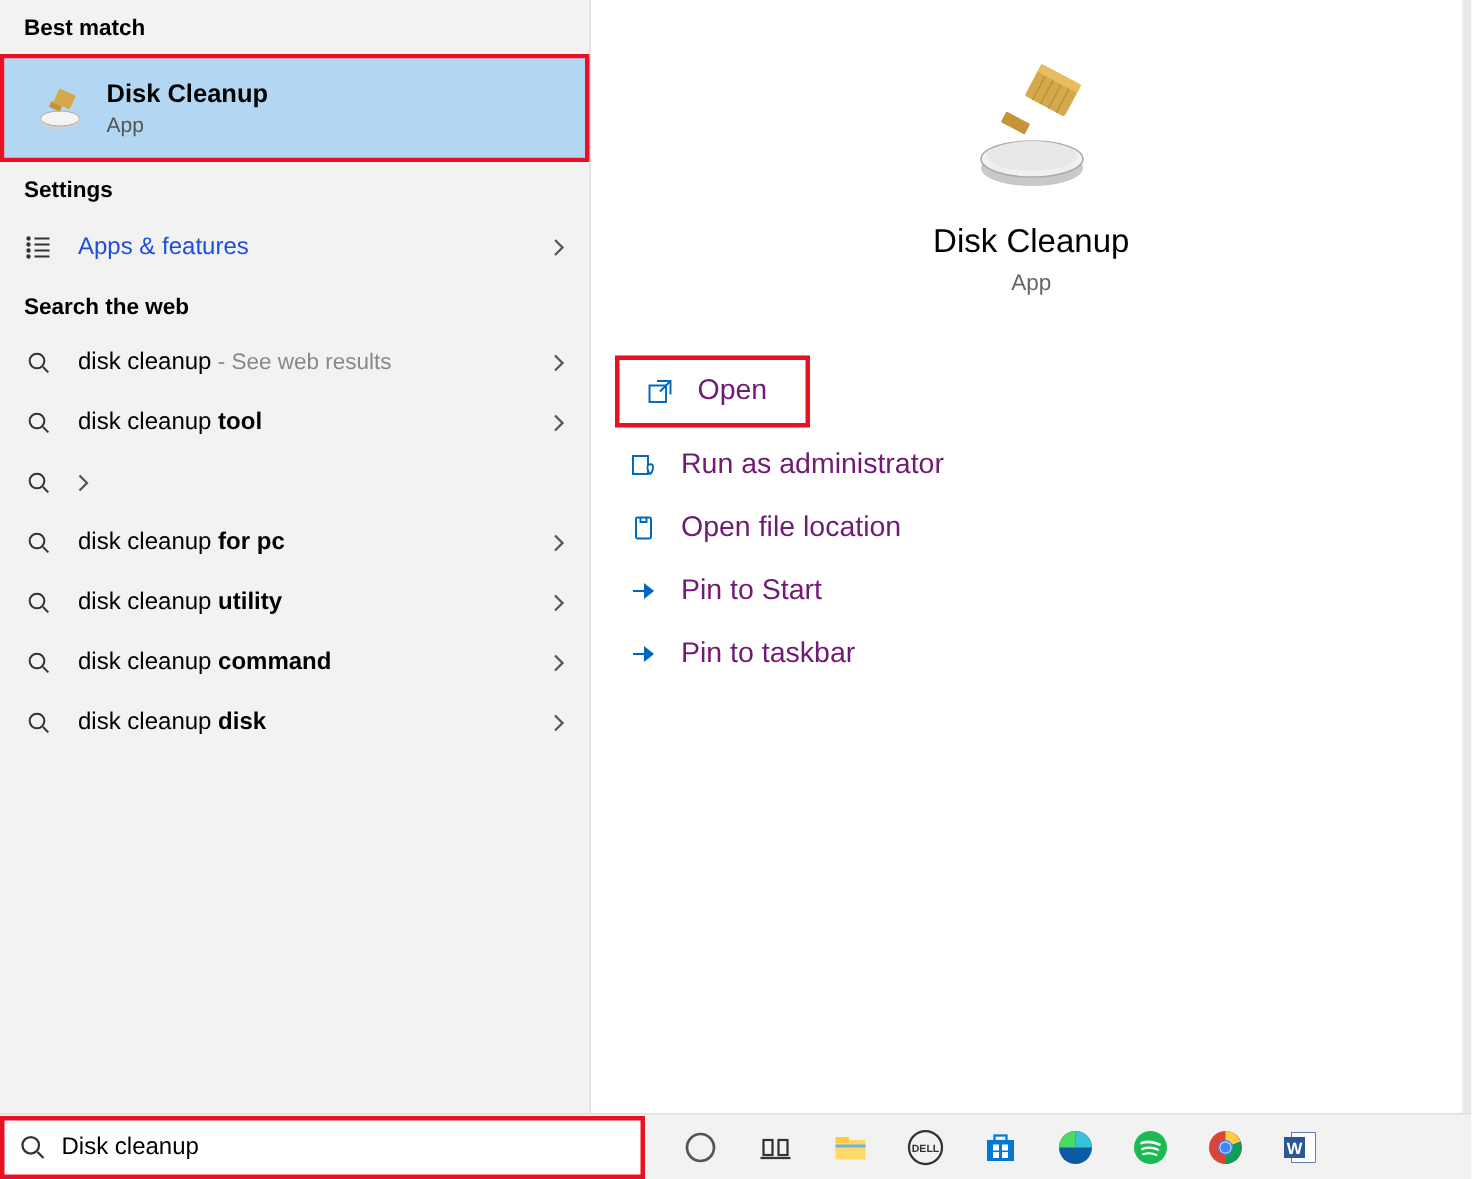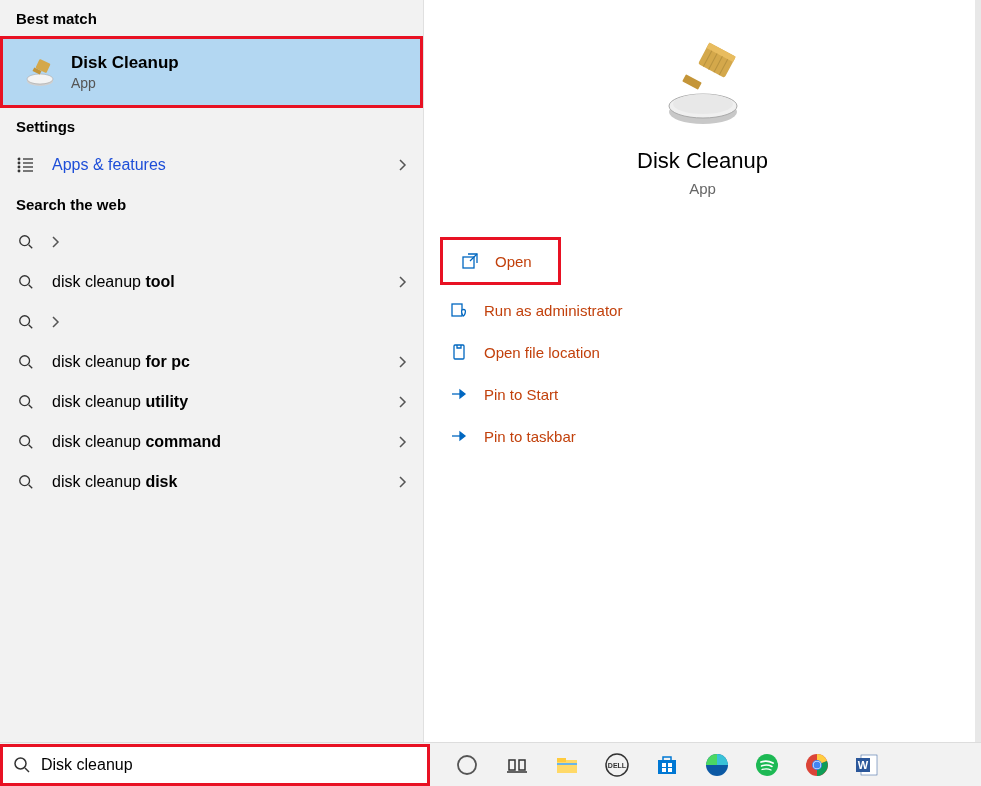--- a/index.html
+++ b/index.html
@@ -1,18 +1,18 @@
 <!DOCTYPE html>
 <html><head>
   <meta charset="utf-8">
   <style>
     * { margin: 0; padding: 0; box-sizing: border-box; font-family: 'Segoe UI', Tahoma, sans-serif; }
     body { width: 981px; height: 786px; background: #fff; overflow: hidden; position: relative; }
     .container { display: flex; height: 742px; }
-    .left-panel { width: 424px; background: #f2f2f2; border-right: 1px solid #e0e0e0; display: flex; flex-direction: column; }
+    .left-panel { width: 394px; background: #f2f2f2; border-right: 1px solid #e0e0e0; display: flex; flex-direction: column; }
     .right-panel { flex: 1; background: #fff; display: flex; flex-direction: column; }
     .section-header { padding: 10px 16px 9px; font-size: 15px; font-weight: 600; color: #000; }
     .highlight-red { border: 3px solid #e81123; }
     .best-match-item { display: flex; align-items: center; padding: 14px 16px 14px 20px; background: #b3d7f2; cursor: pointer; }
     .bm-icon { width: 34px; height: 34px; margin-right: 14px; display: flex; align-items: center; justify-content: center; }
     .bm-text { display: flex; flex-direction: column; }
     .bm-title { font-size: 17px; font-weight: 600; color: #000; }
     .bm-sub { font-size: 14px; color: #555; margin-top: 2px; }
     .settings-item { display: flex; align-items: center; padding: 11px 16px; cursor: pointer; }
     .settings-icon { width: 20px; height: 20px; margin-right: 16px; display: flex; align-items: center; justify-content: center; }
@@ -23,21 +23,21 @@
     .web-label { flex: 1; font-size: 16px; color: #000; }
     .web-label .bold { font-weight: 600; }
     .web-hint { color: #888; font-size: 15px; }
     .detail-header { text-align: center; padding: 36px 20px 26px; }
     .detail-icon { width: 96px; height: 96px; margin: 0 auto 16px; display: flex; align-items: center; justify-content: center; }
     .detail-title { font-size: 22px; color: #000; margin-bottom: 6px; }
     .detail-sub { font-size: 15px; color: #666; }
     .actions { padding: 14px 10px; }
     .action-item { display: flex; align-items: center; padding: 10px 14px; cursor: pointer; border-radius: 2px; }
     .action-icon { width: 22px; height: 22px; margin-right: 14px; display: flex; align-items: center; justify-content: center; color: #0067c0; }
-    .action-label { font-size: 15px; color: #c2410c; }
+    .action-label { font-size: 19px; color: #701a75; }
     .open-highlight { border: 3px solid #e81123; display: inline-flex; padding: 2px; margin-left: 6px; margin-bottom: 4px;}
     .open-highlight .action-item { padding: 8px 24px 8px 14px; }
     .taskbar { position: absolute; bottom: 0; left: 0; right: 0; height: 44px; background: #f2f2f2; display: flex; align-items: center; border-top: 1px solid #ddd; }
     .search-box { width: 430px; height: 42px; background: #fff; border: 3px solid #e81123; display: flex; align-items: center; padding: 0 10px; margin: 0; }
     .search-box .sicon { margin-right: 10px; }
     .search-input { border: none; outline: none; font-size: 16px; flex: 1; background: transparent; }
     .task-icons { display: flex; align-items: center; gap: 12px; padding-left: 18px; }
     .task-icon { width: 38px; height: 38px; display: flex; align-items: center; justify-content: center; cursor: pointer; border-radius: 2px; }
     svg { display: block; }
     .scrollbar-right { position: absolute; right: 0; top: 0; bottom: 44px; width: 6px; background: #e8e8e8; }
@@ -93,20 +93,21 @@
 
     <div class="section-header">Search the web</div>
     <div id="web-list">
         <div class="web-item">
     <div class="web-icon">
       <svg width="16" height="16" viewBox="0 0 18 18" stroke="#333" stroke-width="1.5" fill="none">
         <circle cx="7.5" cy="7.5" r="5.5"></circle>
               <line x1="12" y1="12" x2="16" y2="16"></line>
       </svg>
     </div>
+    <div class="web-label">disk cleanup<span class="bold"></span><span class="web-hint"> - See web results</span></div>
     <div class="chevron">
       <svg width="8" height="12" viewBox="0 0 8 12">
               <path d="M1 1 L6 6 L1 11" stroke="#555" stroke-width="1.5" fill="none"></path>
             </svg>
     </div>
         </div>
         <div class="web-item">
     <div class="web-icon">
       <svg width="16" height="16" viewBox="0 0 18 18" stroke="#333" stroke-width="1.5" fill="none">
         <circle cx="7.5" cy="7.5" r="5.5"></circle>

